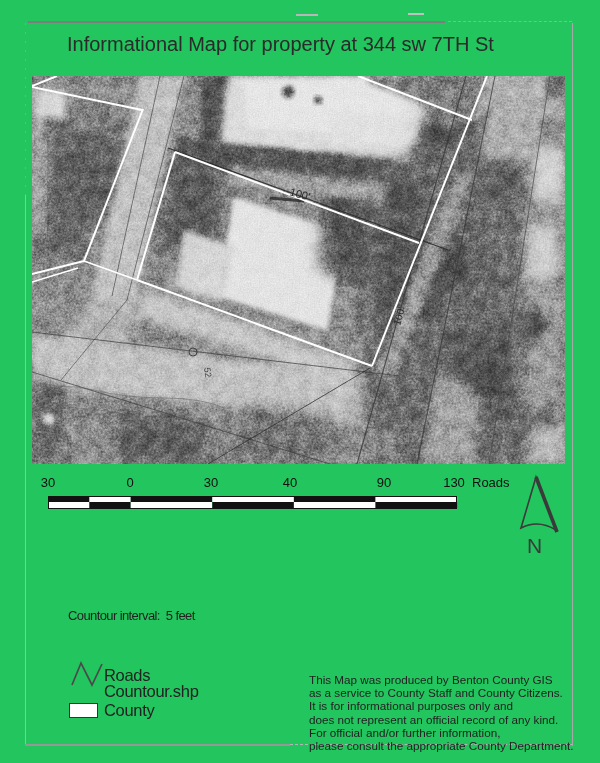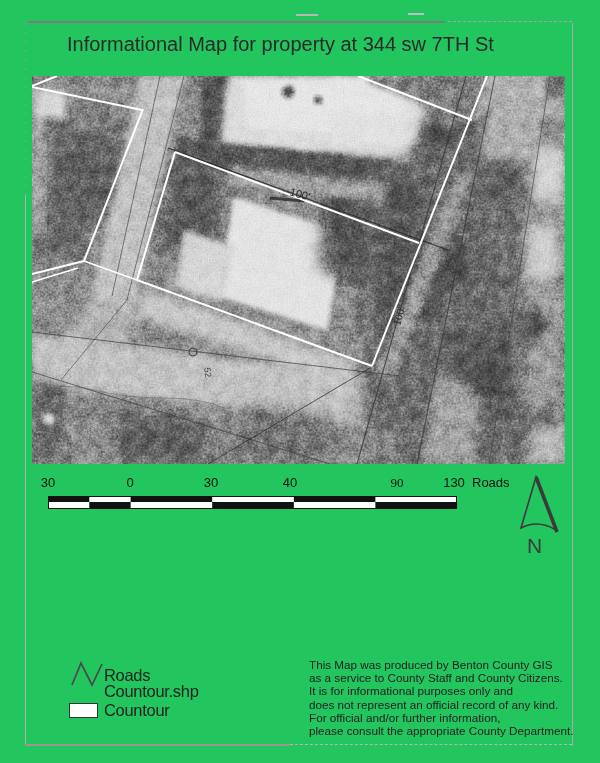--- a/index.html
+++ b/index.html
@@ -218,21 +218,21 @@
     <circle cx="161" cy="276" r="4" fill="none" stroke="#444" stroke-width="1"></circle>
 
     <text x="172" y="292" font-family="Liberation Sans, sans-serif" font-size="9" fill="#444" transform="rotate(80 172 292)">52</text>
   </svg>
 
   <div class="abs" style="left:0;top:475px;width:496px;height:14px;font-size:13px;color:#111;">
     <span class="abs" style="left:48px;transform:translateX(-50%);">30</span>
     <span class="abs" style="left:130px;transform:translateX(-50%);">0</span>
     <span class="abs" style="left:211px;transform:translateX(-50%);">30</span>
     <span class="abs" style="left:290px;transform:translateX(-50%);">40</span>
-    <span class="abs" style="left:397px;transform:translateX(-50%);font-family:Liberation Serif, serif;">90</span>
+    <span class="abs" style="left:384px;transform:translateX(-50%);">90</span>
     <span class="abs" style="left:454px;transform:translateX(-50%);">130</span>
     <span class="abs" style="left:472px;">Roads</span>
   </div>
 
   <svg class="abs" style="left:48px;top:496px;" width="412" height="13" viewBox="0 0 412 13">
 
     <g stroke="none">
       <rect x="0" y="0" width="41.4" height="6" fill="#111"></rect>
       <rect x="0" y="6" width="41.4" height="6" fill="#fff"></rect>
       <rect x="41.4" y="0" width="41.4" height="6" fill="#fff"></rect>
@@ -252,34 +252,35 @@
 
   <svg class="abs" style="left:512px;top:474px;" width="56" height="82" viewBox="0 0 56 82">
 
     <path d="M24,3 L9,54 Q26,45 44,56 Z" fill="none" stroke="#3a3a3a" stroke-width="1.6"></path>
 
     <path d="M24,3 L45,58" stroke="#3a3a3a" stroke-width="3.6" fill="none"></path>
 
     <text x="15" y="79" font-family="Liberation Sans, sans-serif" font-size="21" fill="#3a3a3a">N</text>
   </svg>
 
+  <div class="abs" style="left:68px;top:608px;font-size:13px;letter-spacing:-0.6px;color:#222;">Countour interval:&nbsp; 5 feet</div>
 
   <svg class="abs" style="left:68px;top:658px;" width="40" height="32" viewBox="0 0 40 32">
     <polyline points="4,27 13,5 24,27 34,6" fill="none" stroke="#4a4a4a" stroke-width="1.7"></polyline>
   </svg>
 
   <div class="abs" style="left:104px;top:666px;font-size:16.5px;letter-spacing:-0.3px;color:#222;">Roads</div>
 
   <div class="abs" style="left:104px;top:682px;font-size:16.5px;letter-spacing:-0.3px;color:#222;">Countour.shp</div>
 
   <div class="abs" style="left:69px;top:703px;width:27px;height:13px;border:1.6px solid #333;background:#fff;"></div>
 
-  <div class="abs" style="left:104px;top:701px;font-size:16.5px;letter-spacing:-0.3px;color:#222;">Countour</div>
-
-  <div class="abs" style="left:309px;top:658px;font-size:11.7px;line-height:13.2px;color:#222;">
+  <div class="abs" style="left:104px;top:701px;font-size:16.5px;letter-spacing:-0.3px;color:#222;">County</div>
+
+  <div class="abs" style="left:309px;top:673px;font-size:11.7px;line-height:13.2px;color:#222;">
     This Map was produced by Benton County GIS<br>
     as a service to County Staff and County Citizens.<br>
     It is for informational purposes only and<br>
     does not represent an official record of any kind.<br>
     For official and/or further information,<br>
     please consult the appropriate County Department.
   </div>
 
 </div>
 

